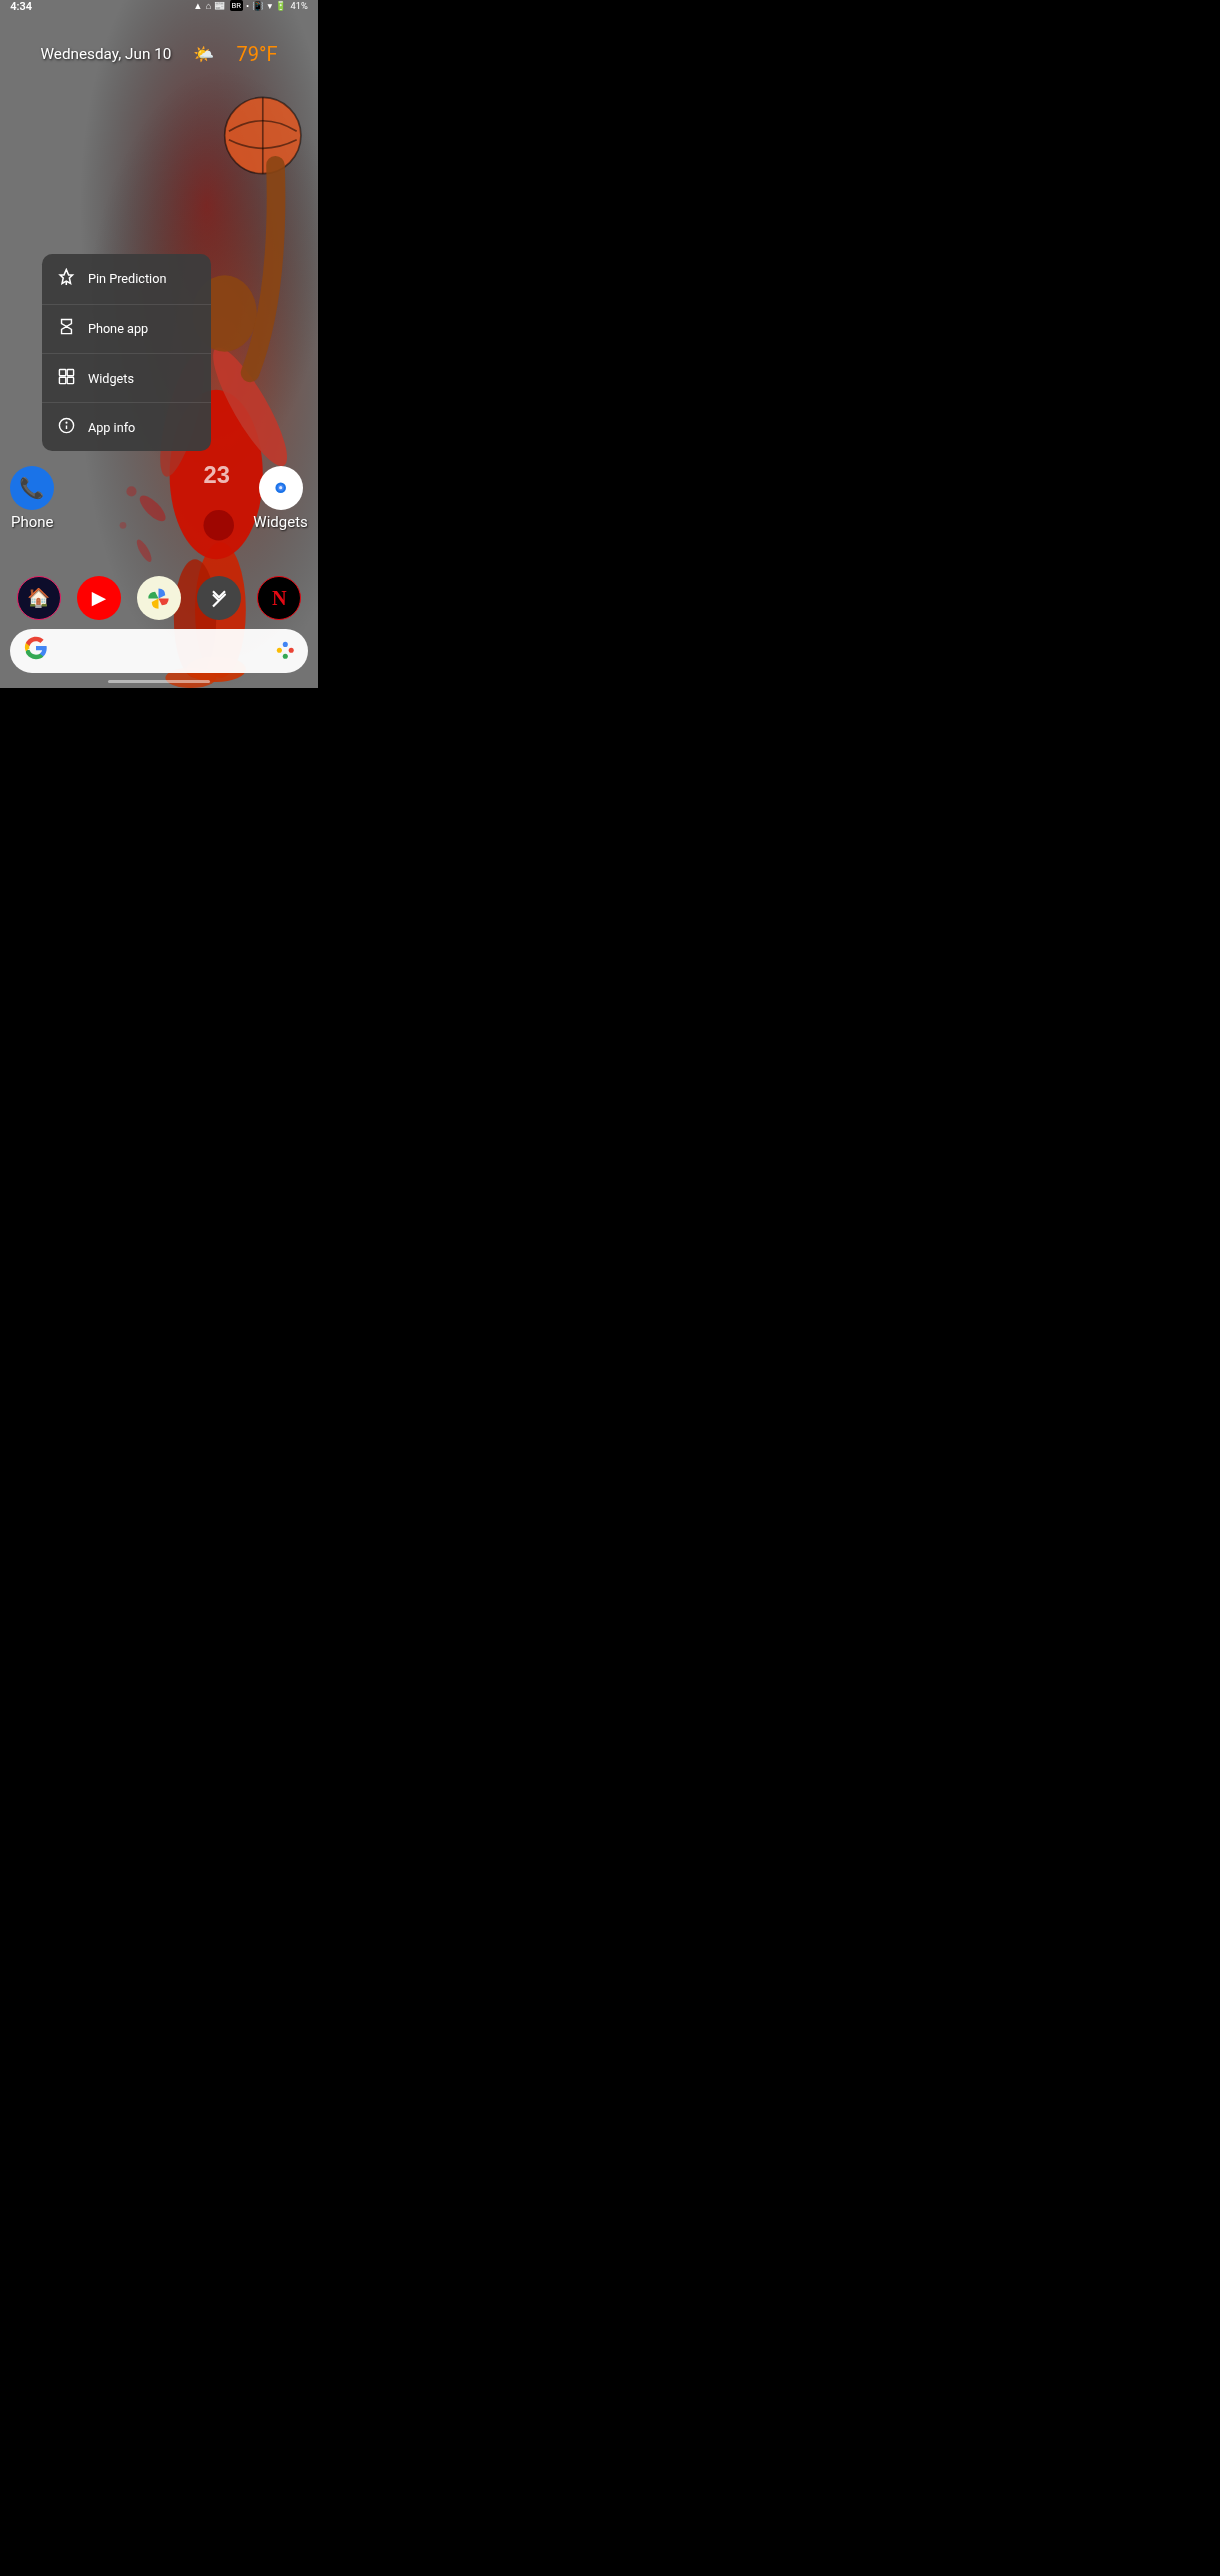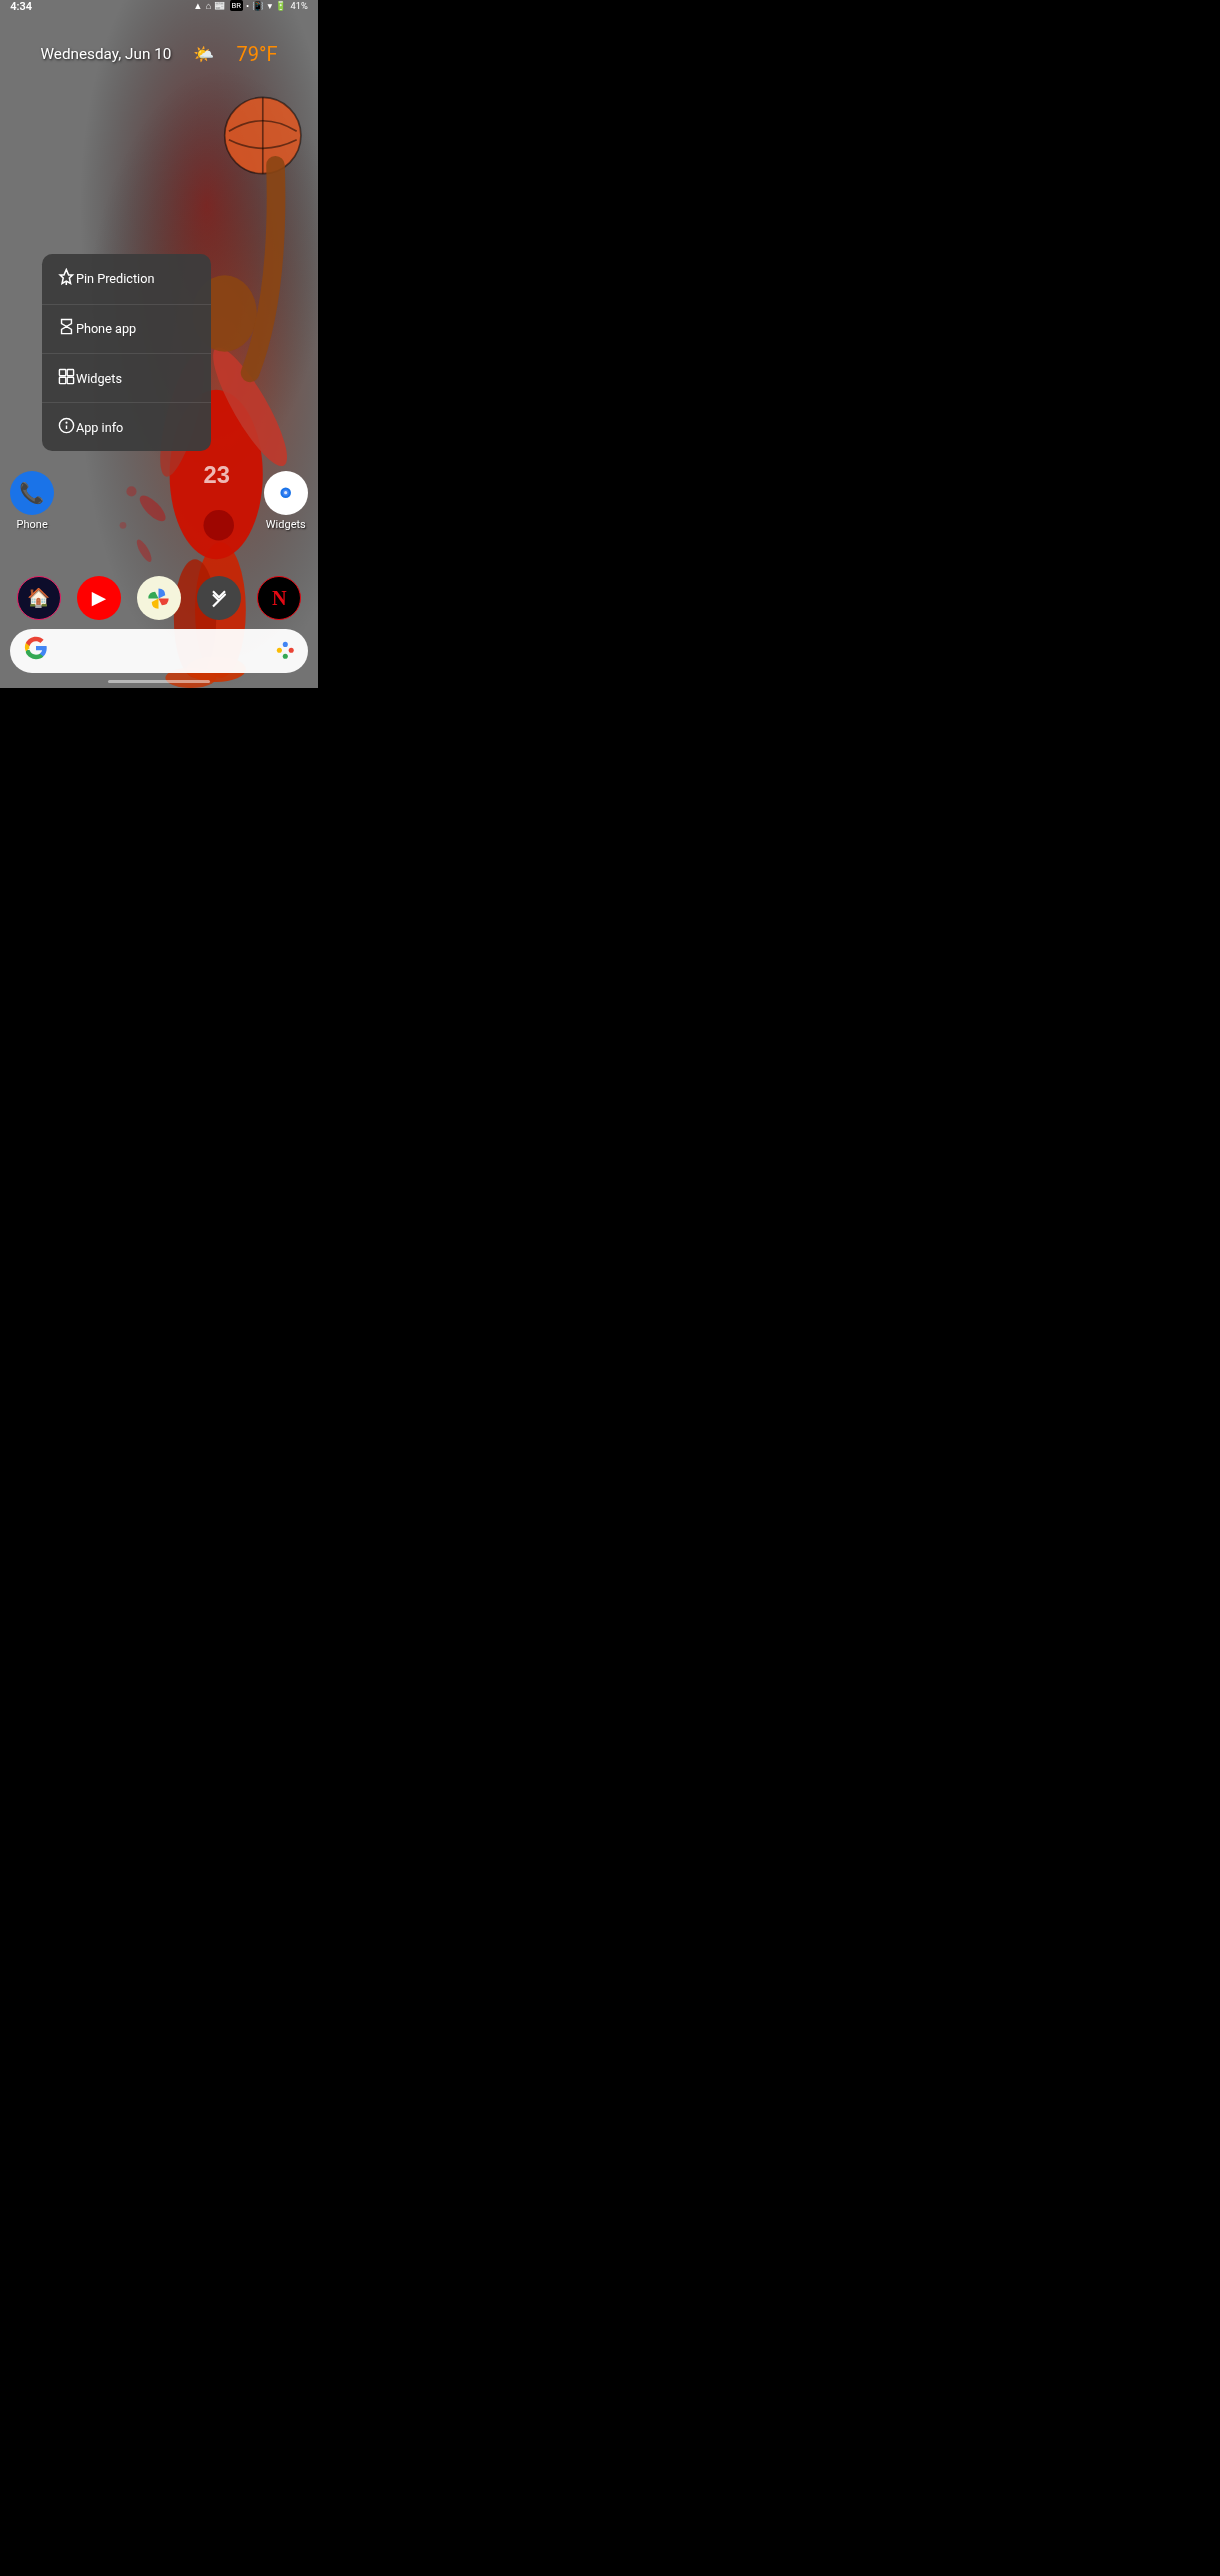--- a/index.html
+++ b/index.html
@@ -93,20 +93,21 @@
       width: 169px;
       background: rgba(60, 60, 60, 0.95);
       border-radius: 10.2px;
       overflow: hidden;
       z-index: 50;
     }
 
     .context-menu-item {
       display: flex;
       align-items: center;
+      gap: 12px;
       padding: 13.6px 15.3px;
       cursor: pointer;
       border-bottom: 0.8px solid rgba(255,255,255,0.1);
     }
 
     .context-menu-item:last-child {
       border-bottom: none;
     }
 
     .menu-icon {
@@ -154,21 +155,21 @@
       border-radius: 50%;
       display: flex;
       align-items: center;
       justify-content: center;
       font-size: 18.6px;
       position: relative;
     }
 
     .app-label {
       color: #fff;
-      font-size: 11px;
+      font-size: 15px;
       text-shadow: 0.8px 0.8px 1.7px rgba(0,0,0,0.8);
     }
 
     
     .corner-apps {
       position: absolute;
       bottom: 157px;
       left: 0;
       right: 0;
       display: flex;

